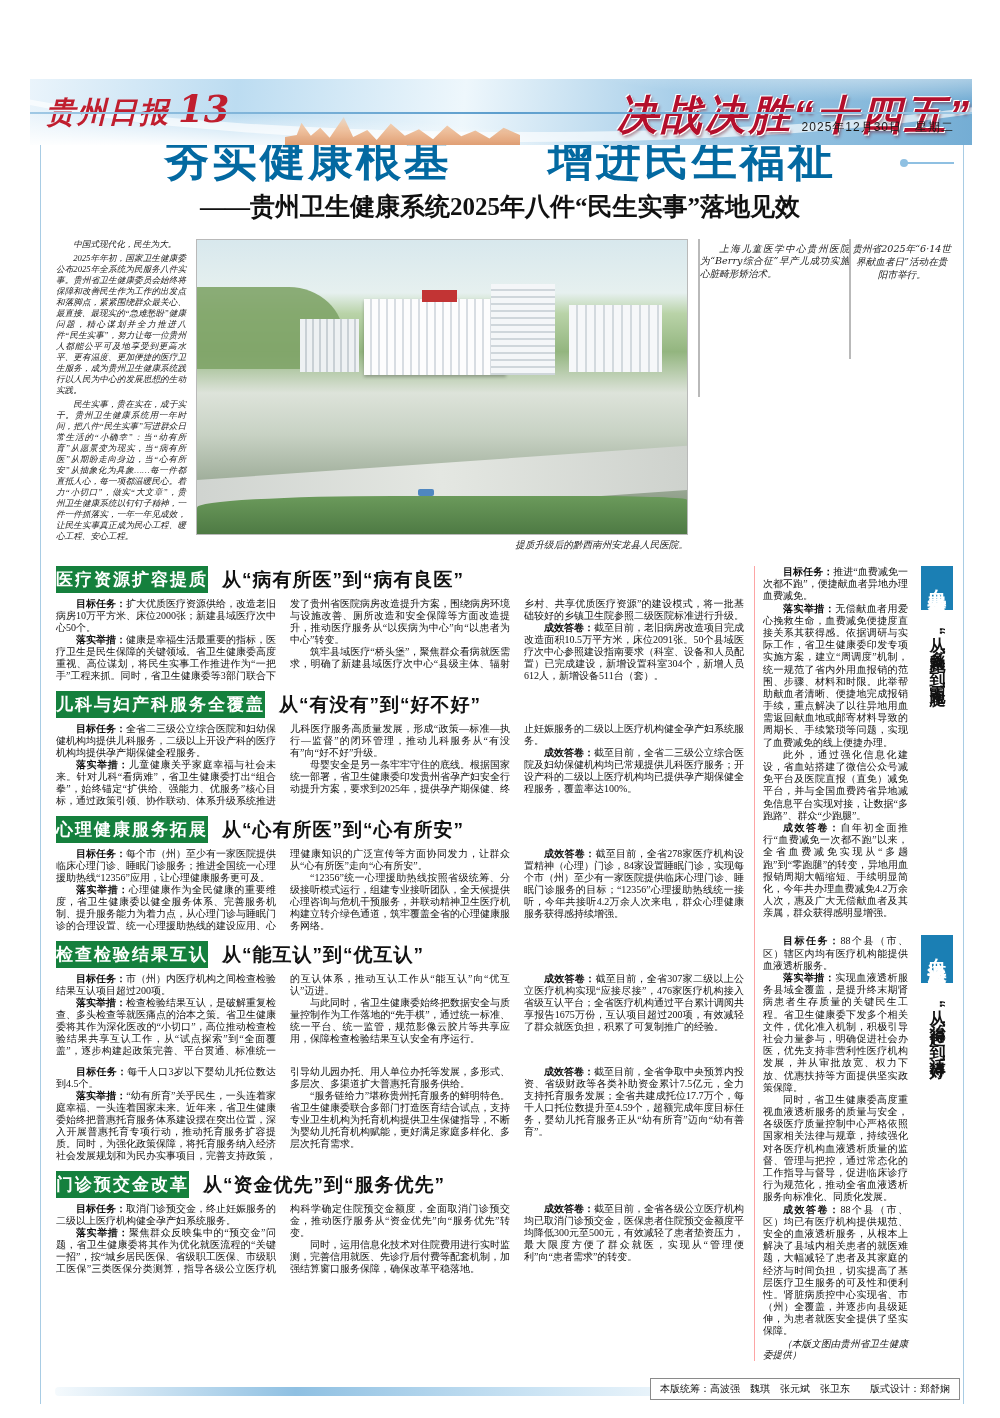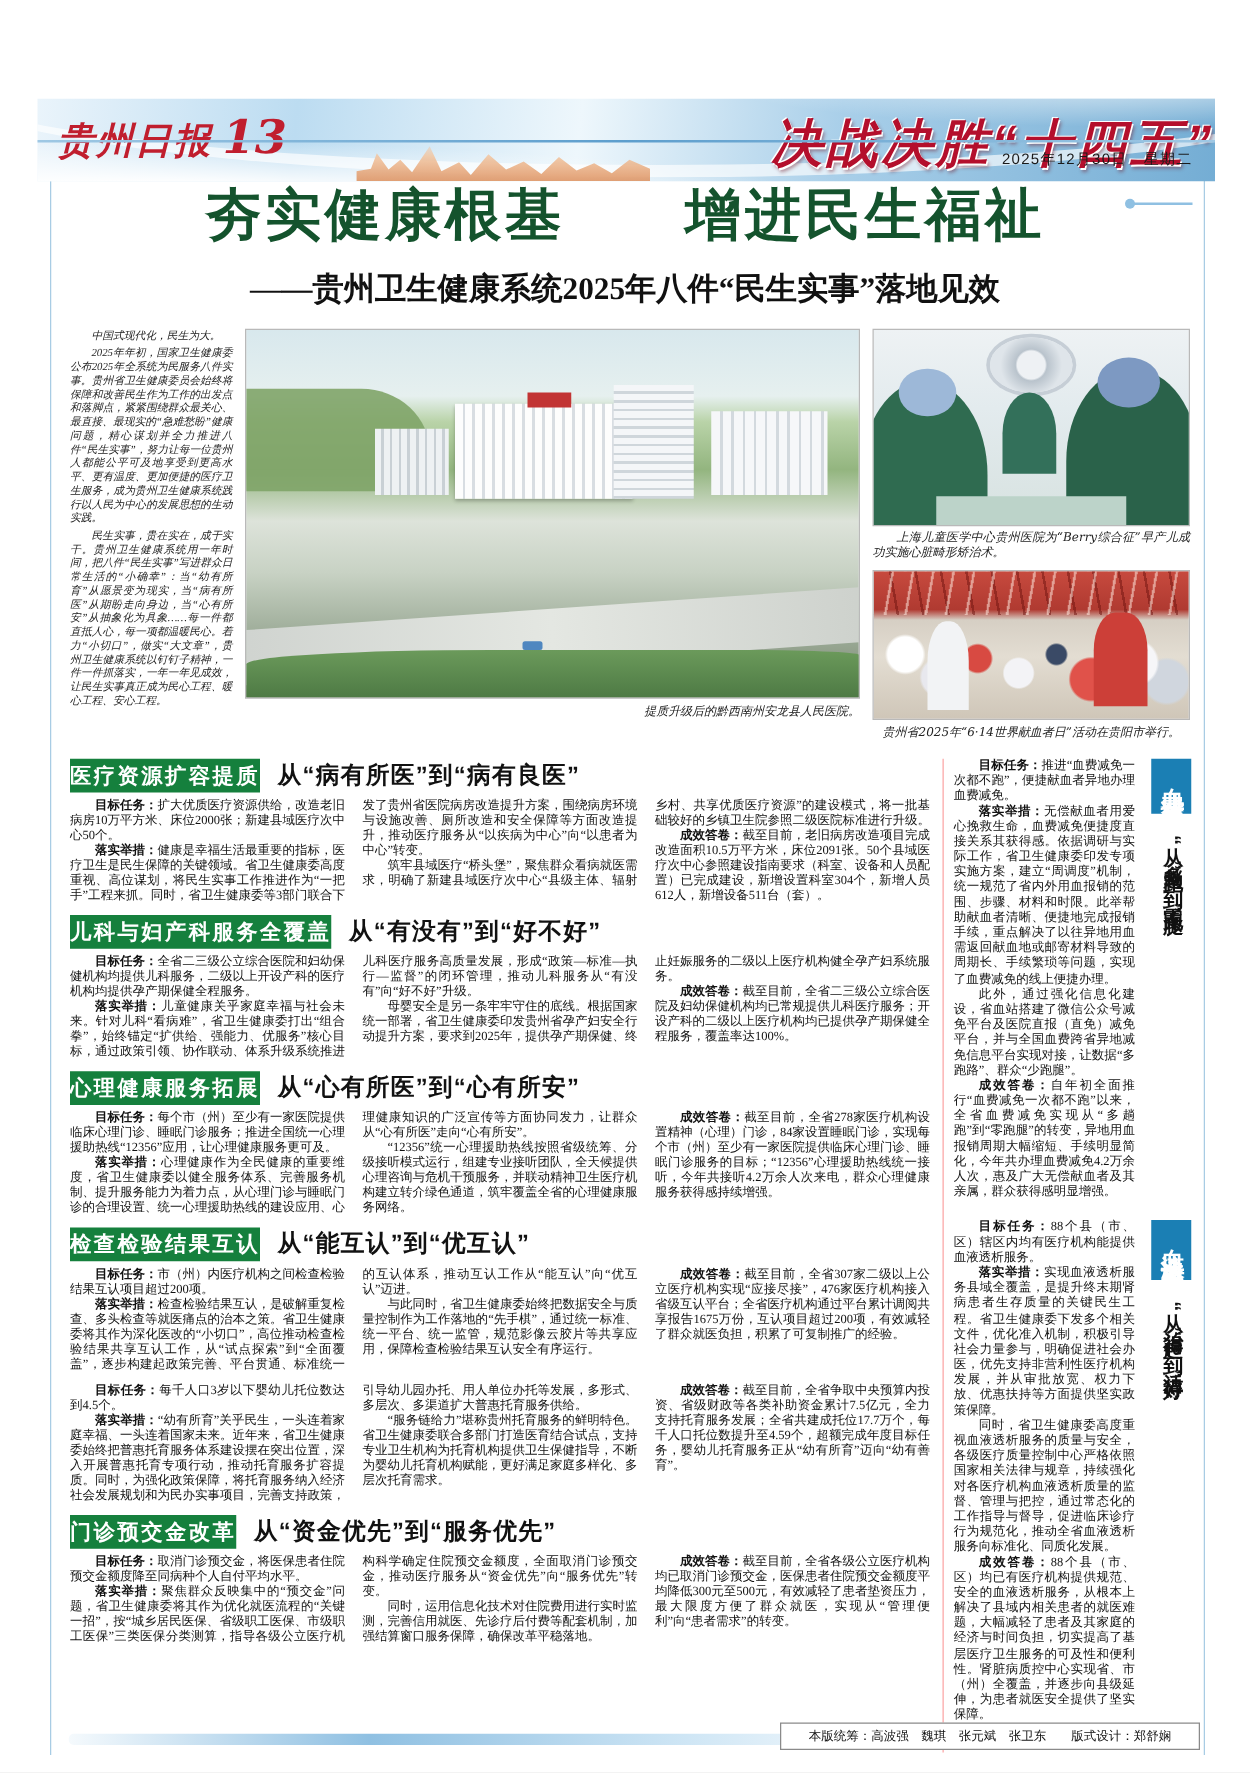--- a/index.html
+++ b/index.html
@@ -25,31 +25,31 @@
   .page-num{font-size:37px;font-style:italic;font-weight:bold;margin-left:8px;letter-spacing:0;}
   .banner{position:absolute;left:0;right:0;top:9px;text-align:right;font-size:41px;font-weight:900;
       color:#b40f2c;font-style:italic;font-family:"Liberation Sans",sans-serif;letter-spacing:3px;
       text-shadow:1px 1px 0 #fff,-1px -1px 0 #fff,2px 3px 3px rgba(110,20,35,.45);}
   .band-date{position:absolute;right:18px;bottom:9px;font-size:12px;color:#1a1a1a;
       font-family:"Liberation Sans",sans-serif;letter-spacing:1px;}
   .band-rule{position:absolute;left:30px;right:28px;top:112px;height:2px;
       background:linear-gradient(90deg,#9fc8e4,#5d9ecd 50%,#9fc8e4);}
   
   .title-block{padding-top:130px;text-align:center;}
-  .main-title{margin:12px;font-size:45px;font-weight:900;letter-spacing:3px;color:#14532d;
+  .main-title{margin:0;font-size:45px;font-weight:900;letter-spacing:3px;color:#0369a1;
       font-family:"Liberation Sans",sans-serif;}
   .subtitle{font-size:25px;font-weight:700;font-family:Liberation Serif, serif;}
   .deco-dash{position:absolute;right:46px;top:162px;width:48px;height:2px;background:#8fc0e2;}
   .deco-dash i{position:absolute;left:-6px;top:-3px;width:8px;height:8px;border-radius:50%;background:#8fc0e2;}
   
   .content-row{display:flex;gap:10px;margin:16px 48px 0 56px;}
   .intro-col{width:130px;flex:none;font-size:8.6px;line-height:1.28;text-align:justify;font-style:italic;color:#222;}
   .intro-col p{margin:0 0 3px;text-indent:2em;}
   .photo-main-wrap{width:492px;flex:none;}
-  .right-photos{flex:1;display:flex;flex-direction:column;}
+  .right-photos{flex:1;display:flex;flex-direction:row;}
   .photo{position:relative;overflow:hidden;border:1px solid #b9b9b9;box-sizing:border-box;}
   .caption{font-size:9.6px;font-style:italic;color:#222;font-family:"DejaVu Serif",serif;}
   .cap-right{text-align:right;margin-top:4px;}
   .cap-block{margin:4px 0 6px;text-align:justify;text-indent:2em;line-height:1.3;}
   .cap-center{text-align:center;margin-top:4px;}
   
   .photo-hospital{height:296px;background:linear-gradient(180deg,#d8e8ed 0%,#e6f0ef 18%,#b9d3a8 25%,
       #93b57f 38%,#dde3da 52%,#c8d2c4 66%,#9aa995 84%,#77856f 100%);}
   .h-hill{position:absolute;left:0;top:16%;width:30%;height:28%;background:#7fa468;
       border-radius:0 60% 40% 0/0 100% 60% 0;opacity:.9;}
@@ -115,21 +115,21 @@
   .side-body b{font-family:"Liberation Sans",sans-serif;}
   .side-head{width:42px;flex:none;display:flex;flex-direction:column;align-items:center;}
   .side-tag{writing-mode:vertical-rl;background:#1b7fb4;color:#fff;font-size:19px;font-weight:700;
       padding:8px 3px;letter-spacing:4px;font-family:"Liberation Sans",sans-serif;}
   .side-sub{writing-mode:vertical-rl;font-size:16px;font-weight:900;margin-top:14px;letter-spacing:3px;
       font-family:"Liberation Sans",sans-serif;}
   .closing-note{font-size:9.6px;margin-top:14px;text-indent:0;font-style:italic;font-family:"DejaVu Serif",serif;}
   
   .bottom-strip{position:absolute;left:55px;bottom:22px;width:688px;height:9px;border-radius:4px;
       background:linear-gradient(90deg,rgba(188,220,241,.15),#8fc0e2 35%,#cfe6f5 72%,rgba(255,255,255,0));}
-  .credits{position:absolute;right:40px;bottom:18px;border:1px solid #8a8a8a;padding:3px 22px;font-size:10px;
+  .credits{position:absolute;right:40px;bottom:18px;border:1px solid #8a8a8a;padding:3px 9px;font-size:10px;
       font-family:"Liberation Sans",sans-serif;display:flex;gap:20px;background:#fff;}
 </style>
 </head>
 <body>
 
 <div class="page">
   <div class="frame-left"></div>
   <div class="frame-right"></div>
 
   <div class="band">
@@ -255,21 +255,21 @@
           <p><b>成效答卷：</b><span>截至目前，全省争取中央预算内投资、省级财政等各类补助资金累计7.5亿元，全力支持托育服务发展；全省共建成托位17.7万个，每千人口托位数提升至4.59个，超额完成年度目标任务，婴幼儿托育服务正从“幼有所育”迈向“幼有善育”。</span></p>
         </div>
       </div>
 
       <div class="section">
         <div class="sec-head">
           <span class="sec-tag">门诊预交金改革</span>
           <span class="sec-title">从“资金优先”到“服务优先”</span>
         </div>
         <div class="sec-body">
-          <p><b>目标任务：</b><span>取消门诊预交金，将医保患者住院预交金额度降至同病种个人自付平均水平。</span></p>
+          <p><b>目标任务：</b><span>取消门诊预交金，终止妊娠服务的二级以上医疗机构健全孕产妇系统服务。</span></p>
           <p><b>落实举措：</b><span>聚焦群众反映集中的“预交金”问题，省卫生健康委将其作为优化就医流程的“关键一招”，按“城乡居民医保、省级职工医保、市级职工医保”三类医保分类测算，指导各级公立医疗机构科学确定住院预交金额度，全面取消门诊预交金，推动医疗服务从“资金优先”向“服务优先”转变。</span></p>
           <p><b></b><span>同时，运用信息化技术对住院费用进行实时监测，完善信用就医、先诊疗后付费等配套机制，加强结算窗口服务保障，确保改革平稳落地。</span></p>
           <p><b>成效答卷：</b><span>截至目前，全省各级公立医疗机构均已取消门诊预交金，医保患者住院预交金额度平均降低300元至500元，有效减轻了患者垫资压力，最大限度方便了群众就医，实现从“管理便利”向“患者需求”的转变。</span></p>
         </div>
       </div>
     </div>
 
     <div class="sidebar">
       <div class="side-block">
         <div class="side-body">

